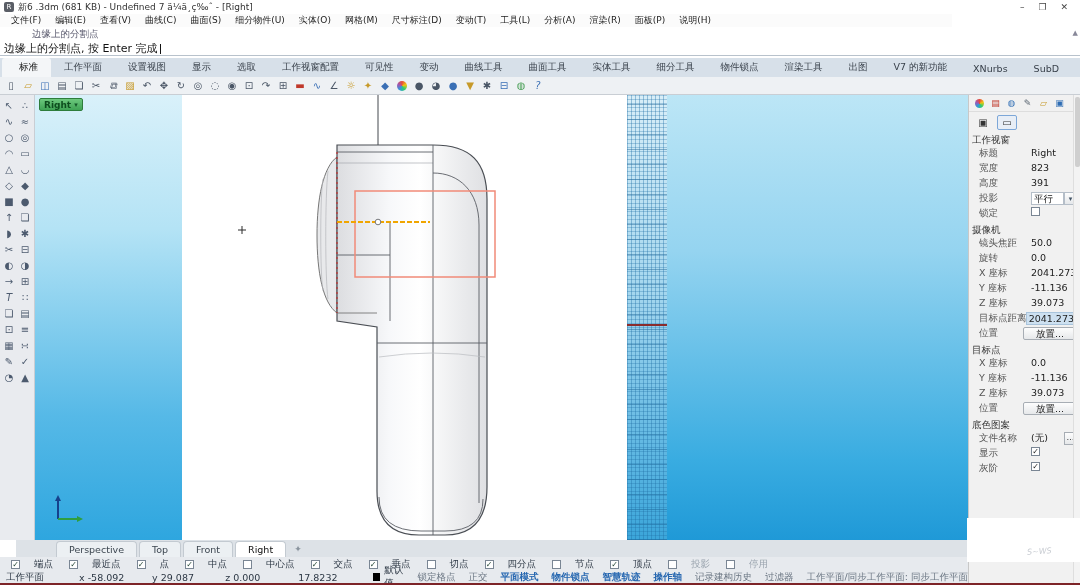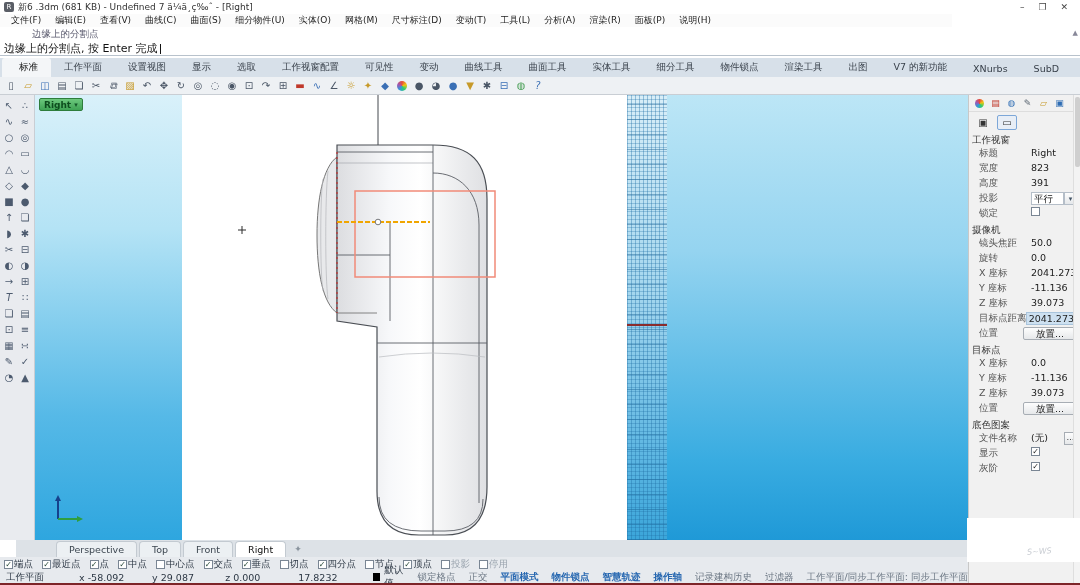--- a/index.html
+++ b/index.html
@@ -65,21 +65,21 @@
   #white-patch span { position:absolute; right:28px; bottom:6px; font-size:8px; color:#c8ccd2; font-style:italic; transform:rotate(-4deg); }
 
   
   #vtabs { position:absolute; left:0; top:540px; width:968px; height:17px; background:#dde2e7; display:flex; align-items:flex-end; padding-left:40px; gap:2px;margin-left:16px; }
   .v-tab { font-size:9.5px; color:#3c4650; background:#ecf0f3; border:1px solid #c3cad1; border-bottom:none; border-radius:4px 4px 0 0; padding:2px 12px 2px; }
   .v-tab.active { background:#ffffff; color:#111; }
   #vtab-add { font-size:9px; color:#8a949e; padding:0 6px 3px; }
 
   
   #osnapbar { position:absolute; left:0; top:557px; width:968px; height:14px; background:#e7eaee; display:flex; align-items:center; padding-left:4px; gap:9px; }
-  .os-item { display:flex; align-items:center; gap:1px; font-size:9.5px; color:#2c3744; white-space:nowrap; }
+  .os-item { display:flex; align-items:center; gap:14px; font-size:9.5px; color:#2c3744; white-space:nowrap;margin-left:7px; }
   .os-box { width:9px; height:9px; border:1px solid #7a8694; background:#fff; font-size:8px; line-height:7px; text-align:center; color:#243; }
   .os-box.checked::after { content:"✓"; }
   .os-item.dim { color:#9aa4ae; }
 
   
   #statusbar { position:absolute; left:0; top:571px; width:968px; height:12px; background:#e7eaee; display:flex; align-items:center; font-size:9.5px; color:#2c3744; }
   .st-seg { padding:0 6px; white-space:nowrap; }
   .st-seg.w80 { width:80px; }
   #layer-chip { display:flex; align-items:center; gap:4px; padding:0 8px; }
   #layer-swatch { width:8px; height:8px; background:#000; display:inline-block; }

